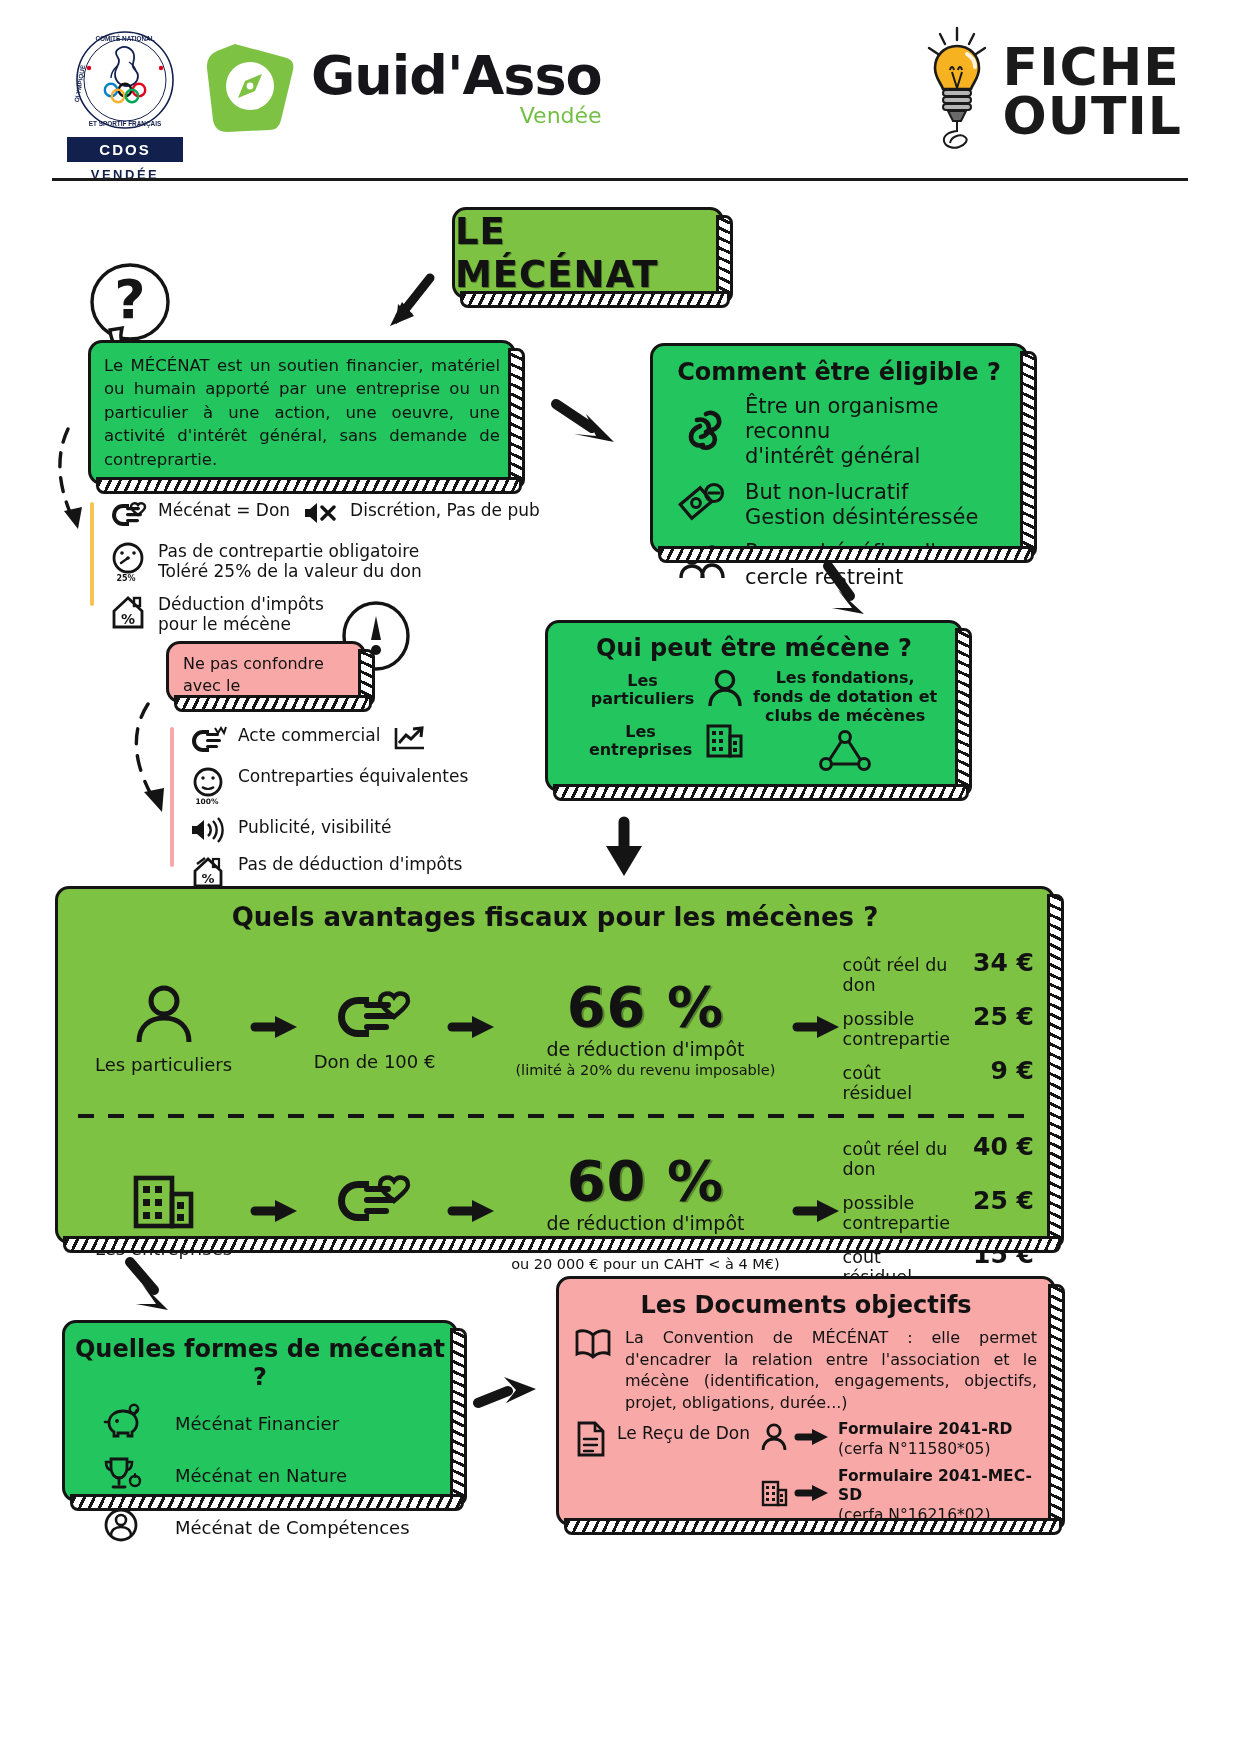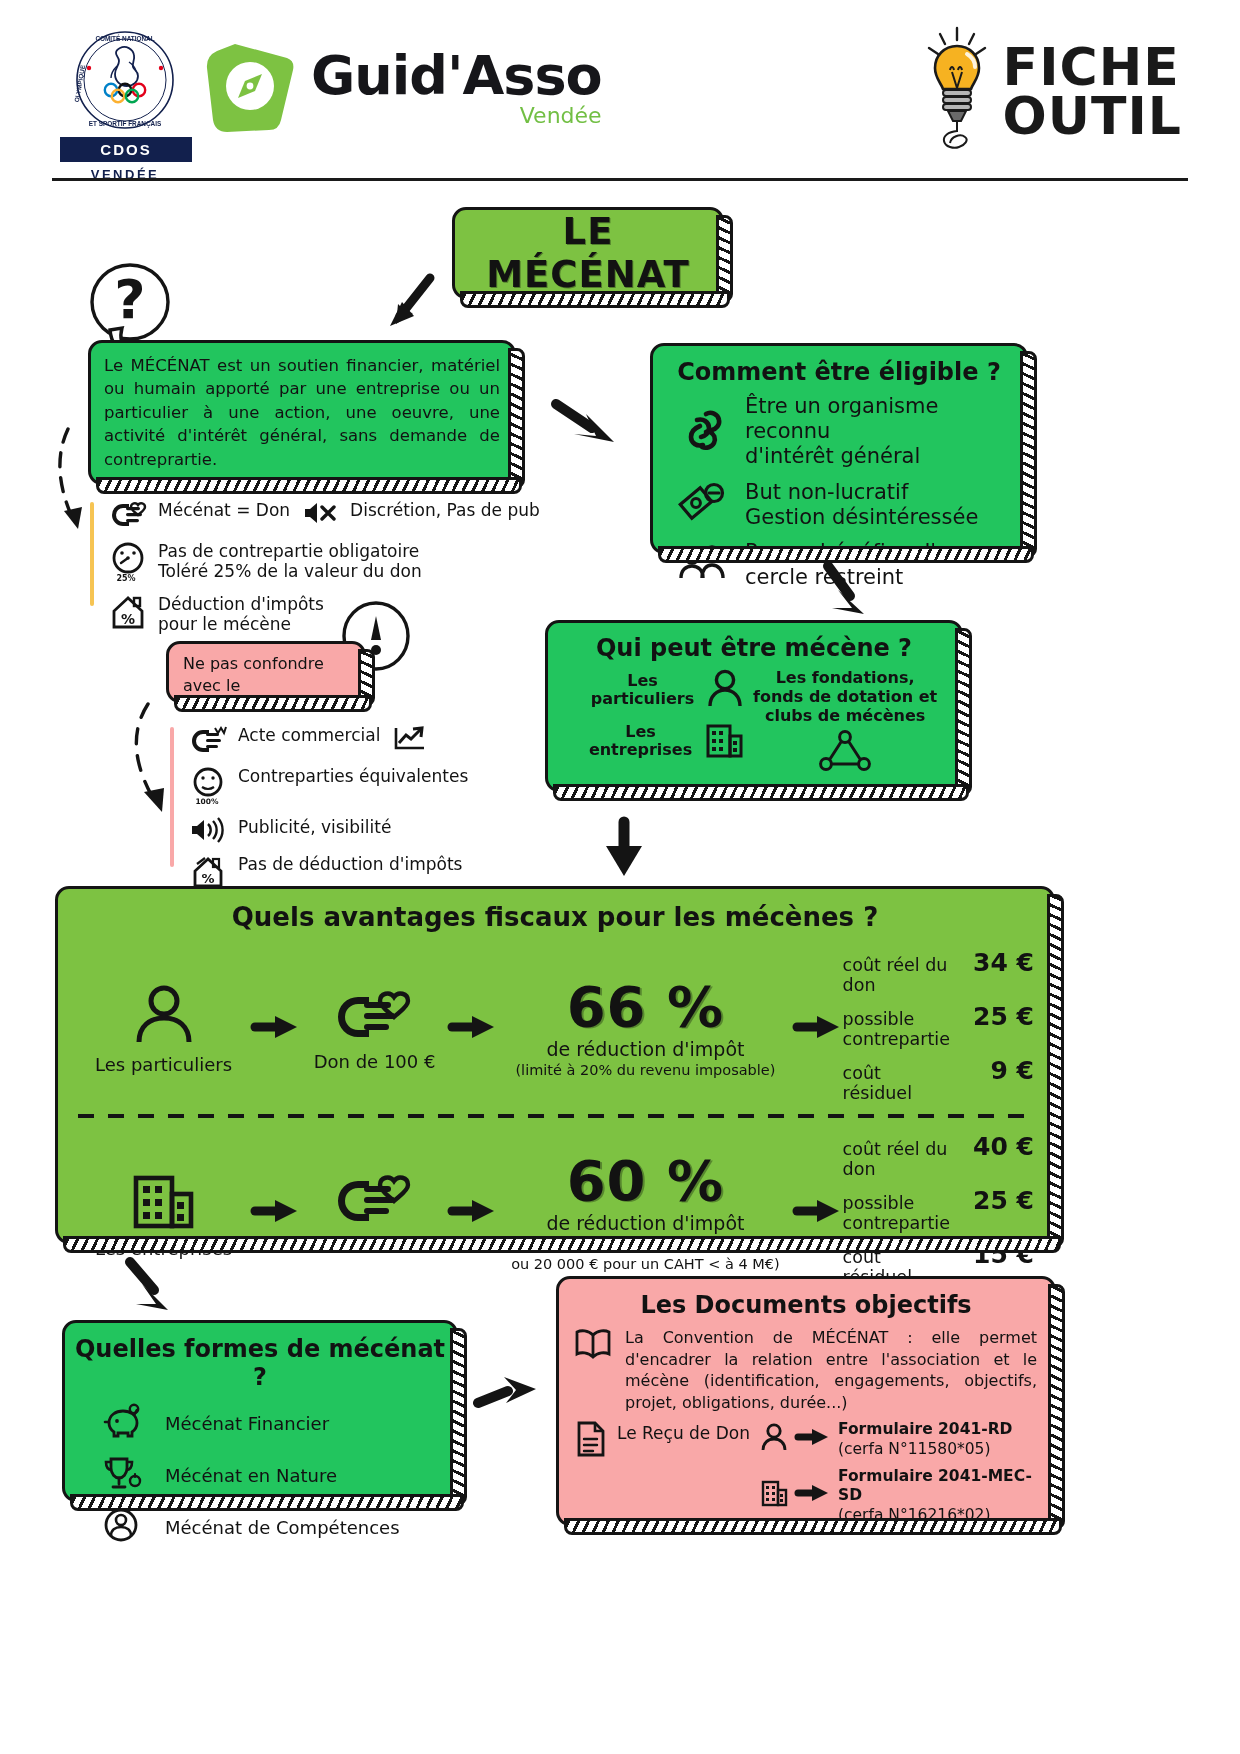--- a/index.html
+++ b/index.html
@@ -12,21 +12,21 @@
     overflow: hidden;
   }
   .page { position: relative; width: 1240px; height: 1754px; }
 
   
   .header { position: absolute; left: 0; top: 0; width: 1240px; height: 190px; }
   .cdos { position: absolute; left: 60px; top: 28px; width: 130px; text-align: center; }
   .cdos-ring { position: relative; width: 104px; height: 104px; margin: 0 auto; }
   .cdos-ring svg { display:block; }
   .cdos-band {
-    margin: 5px auto 0; width: 132px; background: #12204d; color: #fff;
+    margin: 5px auto 0; width: 116px; background: #12204d; color: #fff;
     font-size: 15px; letter-spacing: 2px; font-weight: bold; padding: 4px 0;
     font-family: "Liberation Sans", sans-serif;
   }
   .cdos-sub { margin-top: 5px; font-size: 13px; letter-spacing: 2.5px; font-weight: bold;
     color: #12204d; font-family: "Liberation Sans", sans-serif; }
 
   .guidasso { position: absolute; left: 205px; top: 40px; display: flex; align-items: center; gap: 14px; }
   .ga-mark { width: 92px; height: 96px; }
   .ga-text { line-height: 1; }
   .ga-name { font-size: 54px; font-weight: bold; letter-spacing: -1px; color:#16161a;
@@ -49,21 +49,21 @@
   }
   .box::before {
     content: ""; position: absolute; top: 5px; bottom: -6px; right: -12px; width: 11px;
     background: repeating-linear-gradient(25deg,#141414 0 3px,#ffffff 3px 9px);
     border: 3px solid #141414; border-radius: 0 8px 8px 0;
   }
   .green { background: #7dc242; }
   .orange { background: #22c55e; }
   .pink { background: #f9a8a8; }
 
-  .title-hand { font-family: "DejaVu Sans", sans-serif; font-weight: bold; text-align: center; }
+  .title-hand { font-family: "DejaVu Sans", sans-serif; font-weight: bold; }
 
   
   #mecenat-title {
     left: 452px; top: 207px; width: 272px; height: 92px;
     display: flex; align-items: center; justify-content: center;
   }
   #mecenat-title span {
     font-size: 37px; font-weight: bold; letter-spacing: 1px;
     font-family: "DejaVu Sans", sans-serif;
     text-shadow: 1px 1px 0 rgba(0,0,0,.35);
@@ -133,21 +133,21 @@
                   font-size: 17.5px; margin-bottom: 7px; font-family: "DejaVu Sans", sans-serif; }
   .fr-res .line .v { font-size: 25px; font-weight: bold; min-width: 84px; text-align: right;
                      font-family: "DejaVu Sans", sans-serif; }
   .dashsep { margin: 4px 20px 0 20px; height: 4px;
              background: repeating-linear-gradient(90deg,#141414 0 16px,transparent 16px 30px); }
 
   
   #formes { left: 62px; top: 1320px; width: 396px; height: 182px; }
   #formes .h { text-align: center; font-size: 24px; font-weight: bold; padding-top: 12px;
                font-family: "DejaVu Sans", sans-serif; }
-  #formes .r { display: flex; align-items: center; gap: 22px; padding-left: 36px; margin-top: 12px; }
+  #formes .r { display: flex; align-items: center; gap: 32px; padding-left: 36px; margin-top: 12px; }
   #formes .r .tx { font-size: 18px; font-family: "DejaVu Sans", sans-serif; }
 
   
   #documents { left: 556px; top: 1276px; width: 500px; height: 250px; }
   #documents .h { text-align: center; font-size: 24px; font-weight: bold; padding-top: 12px;
                   font-family: "DejaVu Sans", sans-serif; }
   #documents .conv { display: flex; gap: 12px; padding: 8px 16px 0 14px; }
   #documents .conv p { font-size: 16px; line-height: 1.35; text-align: justify;
                        font-family: "DejaVu Sans", sans-serif; }
   #documents .recu { display: flex; align-items: flex-start; gap: 10px; padding: 6px 12px 0 14px; }

